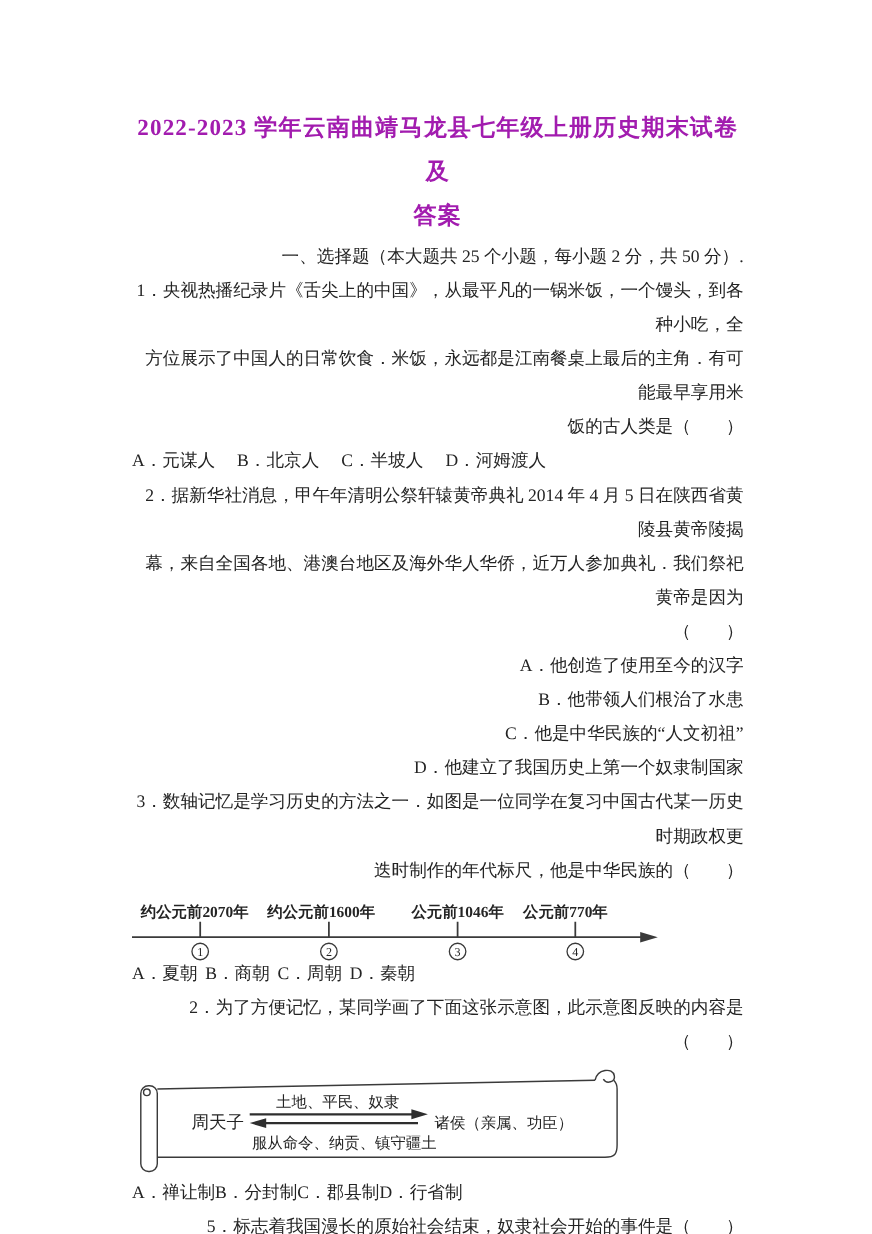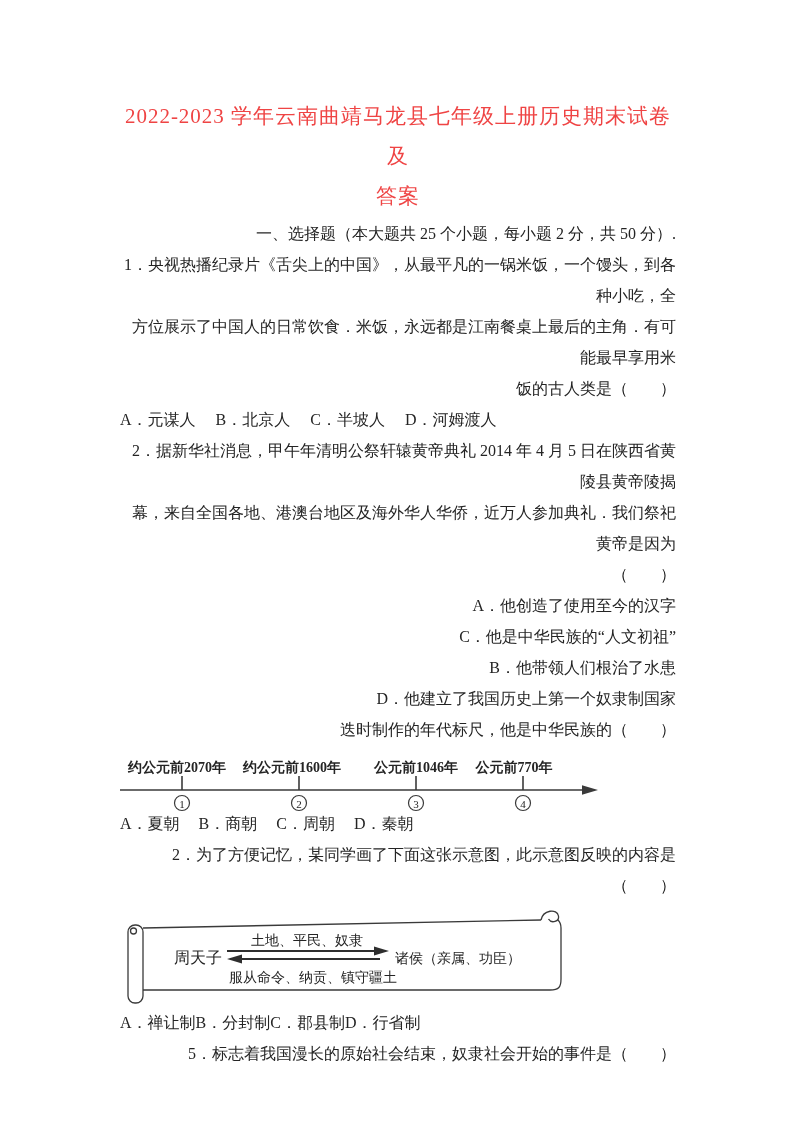--- a/index.html
+++ b/index.html
@@ -14,33 +14,34 @@
   .content{
     position:absolute;
     left:120px;top:96px;
     width:556px;
   }
   .doc-title{
     font-size:21px;
     line-height:40px;
     text-align:center;
     letter-spacing:1px;
-    color:#ef4444;
+    color:#a21caf;
+    font-weight:bold;
   }
   .body-text{
     margin-top:2px;
     font-size:16px;
     line-height:31px;
     color:#242424;
   }
   .line{white-space:pre-wrap;text-align:right;}
   .opt-row{display:flex;align-items:center;}
   .gap-lg{column-gap:20px;}
   .gap-md{}
-  .gap-sm{column-gap:19px;}
+  .gap-sm{column-gap:7px;}
   .figure{display:block;}
   .fig-timeline{margin:0 0 -7px 0;}
   svg text{
     font-family:"Liberation Serif","DejaVu Serif",serif;
     fill:#242424;
   }
   .tl-label{font-size:14px;font-weight:bold;}
   .tl-digit{font-size:11px;}
   .sc-text{font-size:14px;}
   .sc-text-lg{font-size:16px;}
@@ -67,24 +68,25 @@
         <span>A．元谋人</span>
         <span>B．北京人</span>
         <span>C．半坡人</span>
         <span>D．河姆渡人</span>
       </div>
 
       <div class="line">2．据新华社消息，甲午年清明公祭轩辕黄帝典礼 2014 年 4 月 5 日在陕西省黄陵县黄帝陵揭</div>
       <div class="line">幕，来自全国各地、港澳台地区及海外华人华侨，近万人参加典礼．我们祭祀黄帝是因为</div>
       <div class="line">（　　）</div>
       <div class="line">A．他创造了使用至今的汉字</div>
+      <div class="line">B．他带领人们根治了水患</div>
       <div class="line">C．他是中华民族的“人文初祖”</div>
-      <div class="line">B．他带领人们根治了水患</div>
       <div class="line">D．他建立了我国历史上第一个奴隶制国家</div>
 
+      <div class="line">3．数轴记忆是学习历史的方法之一．如图是一位同学在复习中国古代某一历史时期政权更</div>
       <div class="line">迭时制作的年代标尺，他是中华民族的（　　）</div>
 
       <svg class="figure fig-timeline" width="556" height="70" viewBox="0 0 556 70">
         <g stroke="#3a3a3a" stroke-width="1.6">
           <line x1="0" y1="45" x2="464" y2="45"></line>
           <line x1="62" y1="31" x2="62" y2="45"></line>
           <line x1="179" y1="31" x2="179" y2="45"></line>
           <line x1="296" y1="31" x2="296" y2="45"></line>
           <line x1="403" y1="31" x2="403" y2="45"></line>
         </g>

